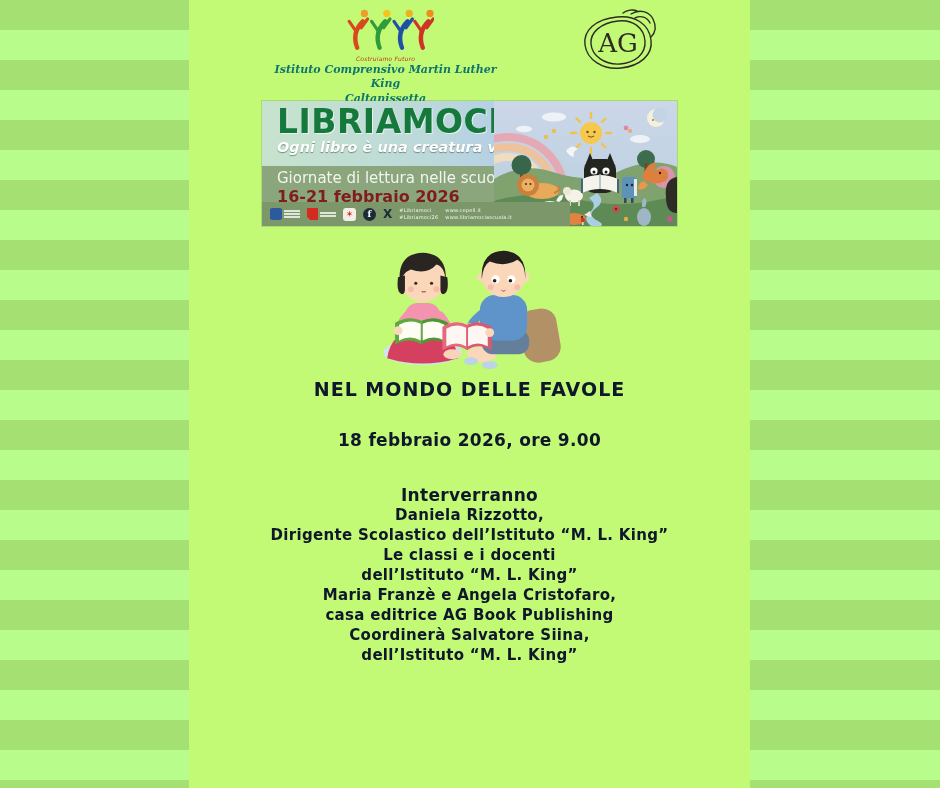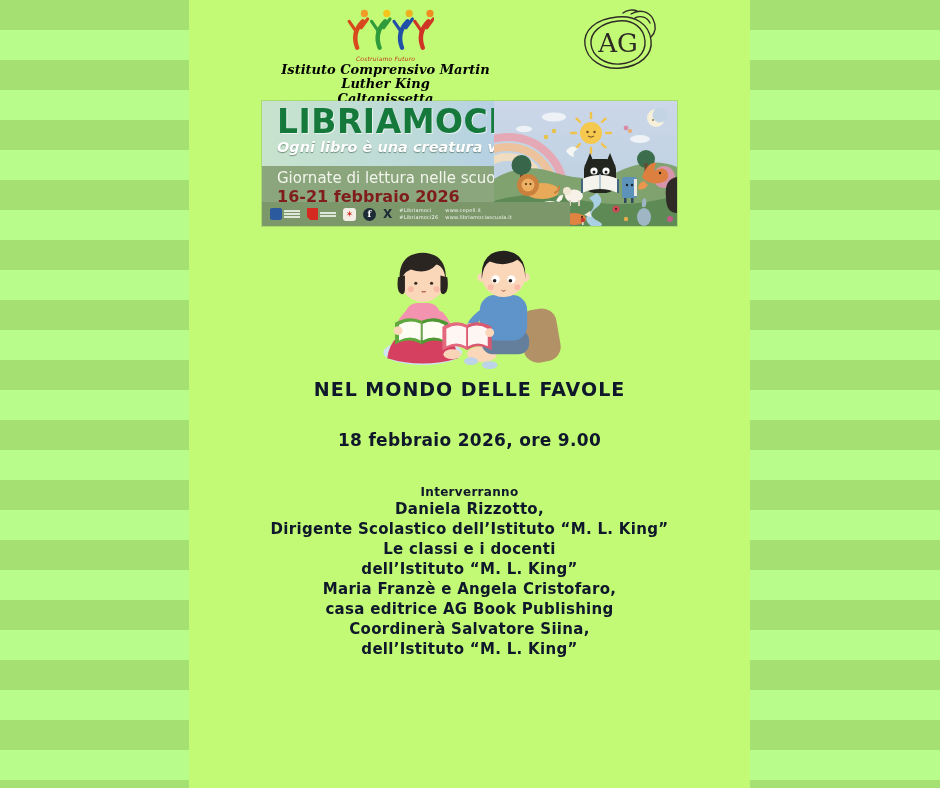--- a/index.html
+++ b/index.html
@@ -12,21 +12,21 @@
   }
   .panel{
     position:absolute;left:189px;top:0;width:561px;height:788px;
     background:#c2fa76;display:flex;flex-direction:column;align-items:center;
   }
   
   .logos-row{display:flex;justify-content:center;align-items:flex-start;gap:48px;padding-top:5px;height:92px;}
   .school-logo{display:flex;flex-direction:column;align-items:center;width:250px;}
   .school-motto{font-size:6px;color:#c23a1c;font-style:italic;margin-top:-2px;letter-spacing:.2px;}
   .school-name{font-family:"DejaVu Serif","Liberation Serif",serif;font-style:italic;font-weight:600;
-    color:#000000;font-size:13px;line-height:14px;text-align:center;margin-top:1px;}
+    color:#0f766e;font-size:11px;line-height:14px;text-align:center;margin-top:1px;}
   .ag-logo{display:flex;flex-direction:column;align-items:center;width:120px;padding-top:2px;gap:40px;}
   .ag-caption{font-family:"DejaVu Serif","Liberation Serif",serif;font-size:11px;color:#2e2b24;margin-top:-4px;letter-spacing:.4px;}
   
   .banner{position:relative;width:415px;height:125px;margin-top:4px;overflow:hidden;
     box-shadow:0 0 0 1px rgba(90,130,80,.25);}
   .banner-left{position:absolute;left:0;top:0;width:233px;height:125px;display:flex;flex-direction:column;}
   .banner-top{height:61px;background:linear-gradient(90deg,#c7e3cd 0%,#bcd9da 70%,#b6d0e4 100%);
     padding:4px 0 0 15px;}
   .banner-title{font-size:33px;font-weight:800;color:#15793c;line-height:34px;letter-spacing:.5px;
     text-shadow:1px 1px 0 rgba(255,255,255,.65);}
@@ -48,21 +48,21 @@
   .x-glyph{color:#1d2b36;font-size:12px;font-weight:900;}
   .ft-text{font-size:5px;line-height:7px;color:rgba(255,255,255,.9);letter-spacing:.2px;}
   .banner-art{position:absolute;right:0;top:0;width:183px;height:125px;z-index:2;}
   
   .kids-art{margin-top:8px;height:138px;}
   
   .ev{color:#0f172a;text-align:center;letter-spacing:.3px;}
   .ev-title{margin-top:6px;font-size:19px;font-weight:800;letter-spacing:1px;}
   .ev-sub{margin-top:11px;font-size:16.5px;font-weight:800;}
   .ev-date{margin-top:30px;font-size:17px;font-weight:800;text-align:right;}
-  .ev-intro{margin-top:35px;font-size:12px;font-weight:800;}
+  .ev-intro{margin-top:35px;font-size:17px;font-weight:800;}
   .participant{font-size:15px;font-weight:800;line-height:20px;}
 </style>
 </head>
 <body>
 
 <div class="panel">
 
   <div class="logos-row">
     <div class="school-logo">
       <svg width="96" height="52" viewBox="0 0 120 62">

